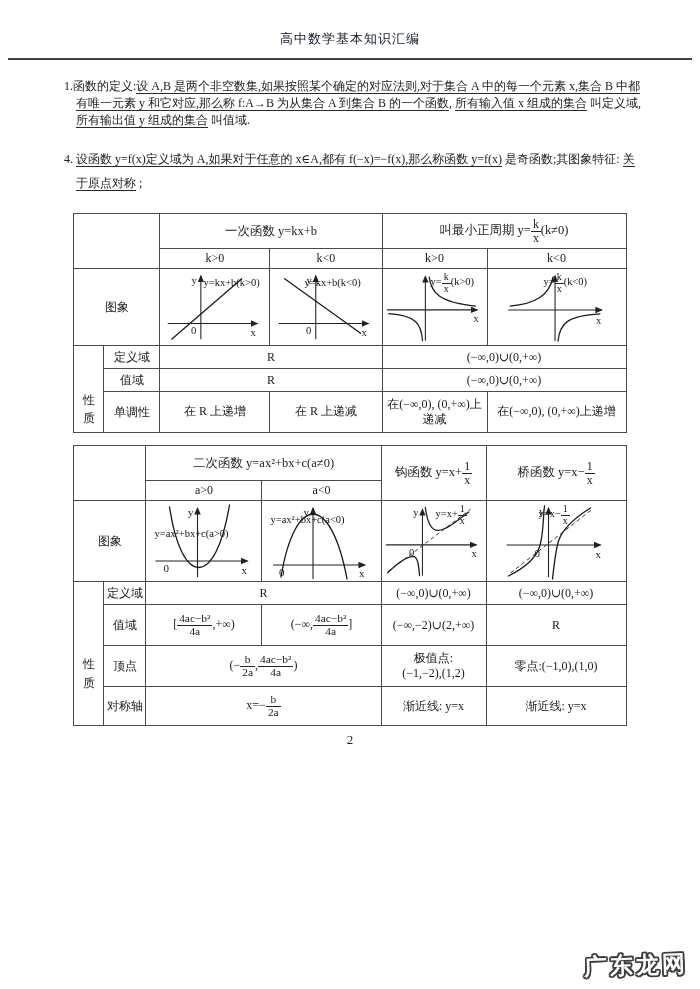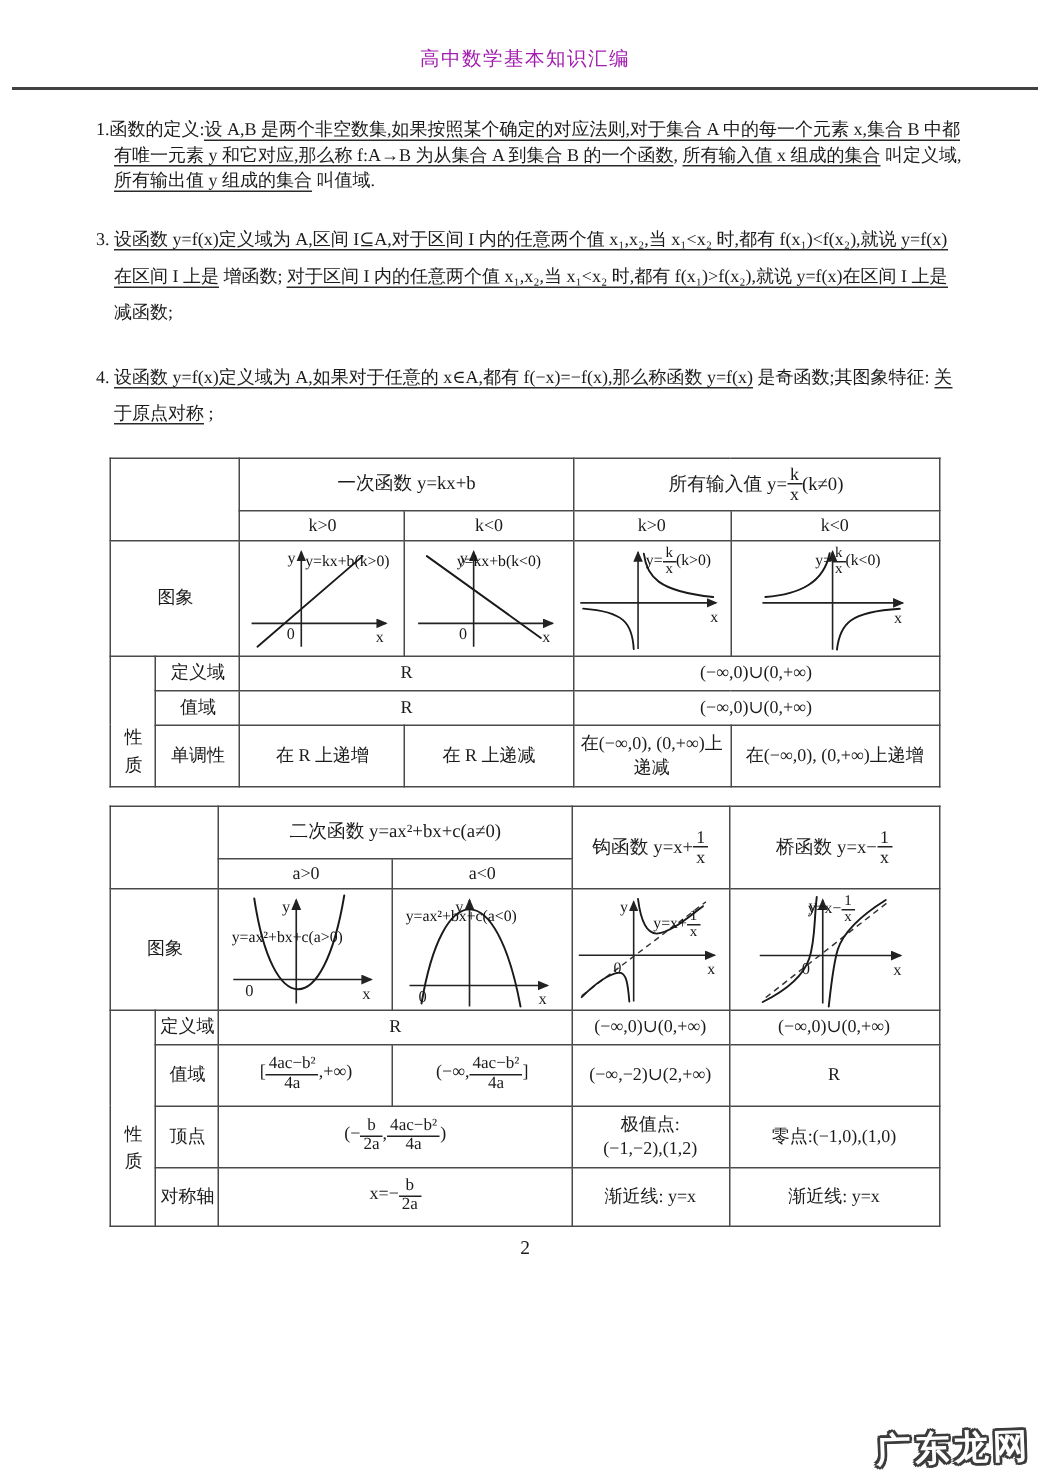--- a/index.html
+++ b/index.html
@@ -1,18 +1,18 @@
 <!DOCTYPE html>
 <html><head>
 <meta charset="utf-8">
 <style>
   html,body{margin:0;padding:0;background:#ffffff;}
   .page{position:relative;width:700px;height:989px;background:#ffffff;overflow:hidden;
         font-family:"Liberation Serif","DejaVu Serif",serif;color:#1b1b1b;}
-  .header{padding-top:30px;text-align:center;font-size:13px;letter-spacing:1px;color:#a21caf;}
+  .header{padding-top:30px;text-align:center;font-size:13px;letter-spacing:1px;color:#0f172a;}
   .header-rule{border:none;border-top:2px solid #424242;margin:10px 8px 0 8px;}
   .title{text-align:center;font-size:25px;font-weight:bold;margin-top:13px;letter-spacing:1px;color:#111;}
   .content{margin:6px 58px 0 64px;font-size:12px;}
   .content p{margin:18px 0;padding-left:12px;text-indent:-12px;}
   .lh-t{line-height:1.42;}
   .lh-w{line-height:2.05;}
   .lh-m{line-height:2.0;}
   .indent{margin-left:14px !important;}
   .u{border-bottom:1px solid #2a2a2a;}
   
@@ -56,42 +56,41 @@
 <div class="page">
 
   <div class="header">高中数学基本知识汇编</div>
   <hr class="header-rule">
 
 
   <div class="content">
     <p class="lh-t"><span>1.函数的定义:</span><span class="u">设 A,B 是两个非空数集,如果按照某个确定的对应法则,对于集合 A 中的每一个元素 x,集合 B 中都有唯一元素 y 和它对应,那么称 f:A→B 为从集合 A 到集合 B 的一个函数</span><span>, </span><span class="u">所有输入值 x 组成的集合</span><span> 叫定义域, </span><span class="u">所有输出值 y 组成的集合</span><span> 叫值域.</span></p>
 
 
-    <p class="lh-w"><span>3. </span><span class="u">设函数 y=f(x)定义域为 A,区间 I⊆A,对于区间 I 内的任意两个值 x₁,x₂,当 x₁&lt;x₂ 时,都有 f(x₁)&lt;f(x₂),就说 y=f(x)在区间 I 上是</span><span> 增函数; </span><span class="u">对于区间 I 内的任意两个值 x₁,x₂,当 x₁&lt;x₂ 时,都有 f(x₁)&gt;f(x₂),就说 y=f(x)在区间 I 上是</span><span> 减函数;</span></p>
 
     <p class="lh-m"><span>4. </span><span class="u">设函数 y=f(x)定义域为 A,如果对于任意的 x∈A,都有 f(−x)=−f(x),那么称函数 y=f(x)</span><span> 是奇函数;其图象特征: </span><span class="u">关于原点对称</span><span> ;</span></p>
 
 
 
   </div>
 
   <table>
     <colgroup>
         <col style="width:30px">
         <col style="width:56px">
         <col style="width:110px">
         <col style="width:112px">
         <col style="width:105px">
         <col style="width:139px">
       </colgroup>
     <tbody>
         <tr class="r1">
       <td colspan="2" rowspan="2"></td>
       <td colspan="2" class="th">一次函数 y=kx+b</td>
-      <td colspan="2" class="th"><span>所有输入值 y=</span><span class="frac"><span class="fn">k</span><span class="fd">x</span></span><span>(k≠0)</span></td>
+      <td colspan="2" class="th"><span>叫最小正周期 y=</span><span class="frac"><span class="fn">k</span><span class="fd">x</span></span><span>(k≠0)</span></td>
     </tr>
     <tr class="r2">
       <td>k&gt;0</td>
       <td>k&lt;0</td>
       <td>k&gt;0</td>
       <td>k&lt;0</td>
     </tr>
     <tr>
       <td colspan="2">图象</td>
       <td class="gcell">
@@ -219,21 +218,21 @@
           <svg viewBox="0 0 108 80">
             <line class="ax" x1="4" y1="44" x2="98" y2="44" marker-end="url(#ah)"></line>
             <line class="ax" x1="42" y1="76" x2="42" y2="7" marker-end="url(#ah)"></line>
             <line class="dash" x1="6" y1="72" x2="92" y2="7"></line>
             <path class="cv" d="M45,5 C47,21 51,29 58,29 C68,28 78,19 90,10"></path>
             <path class="cv" d="M39,76 C38,64 37,56 32,56 C24,57 14,65 6,73"></path>
             <text x="38" y="14" text-anchor="end">y</text>
             <text x="93" y="57">x</text>
             <text x="28" y="56">0</text>
           </svg>
-          <div class="gl" style="left:54px;top:13px"><span>y=x+</span><span class="frac"><span class="fn">1</span><span class="fd">x</span></span></div>
+          <div class="gl" style="left:54px;top:3px"><span>y=x+</span><span class="frac"><span class="fn">1</span><span class="fd">x</span></span></div>
         </div>
       </td>
       <td class="gcell">
         <div class="graph" style="height:80px">
           <svg viewBox="0 0 108 80">
             <line class="ax" x1="4" y1="44" x2="98" y2="44" marker-end="url(#ah)"></line>
             <line class="ax" x1="46" y1="76" x2="46" y2="7" marker-end="url(#ah)"></line>
             <line class="dash" x1="8" y1="72" x2="90" y2="8"></line>
             <path class="cv" d="M50,78 C52,60 53,50 56,40 C60,28 72,17 88,7"></path>
             <path class="cv" d="M42,5 C40,23 41,34 37,46 C33,58 20,68 6,75"></path>

